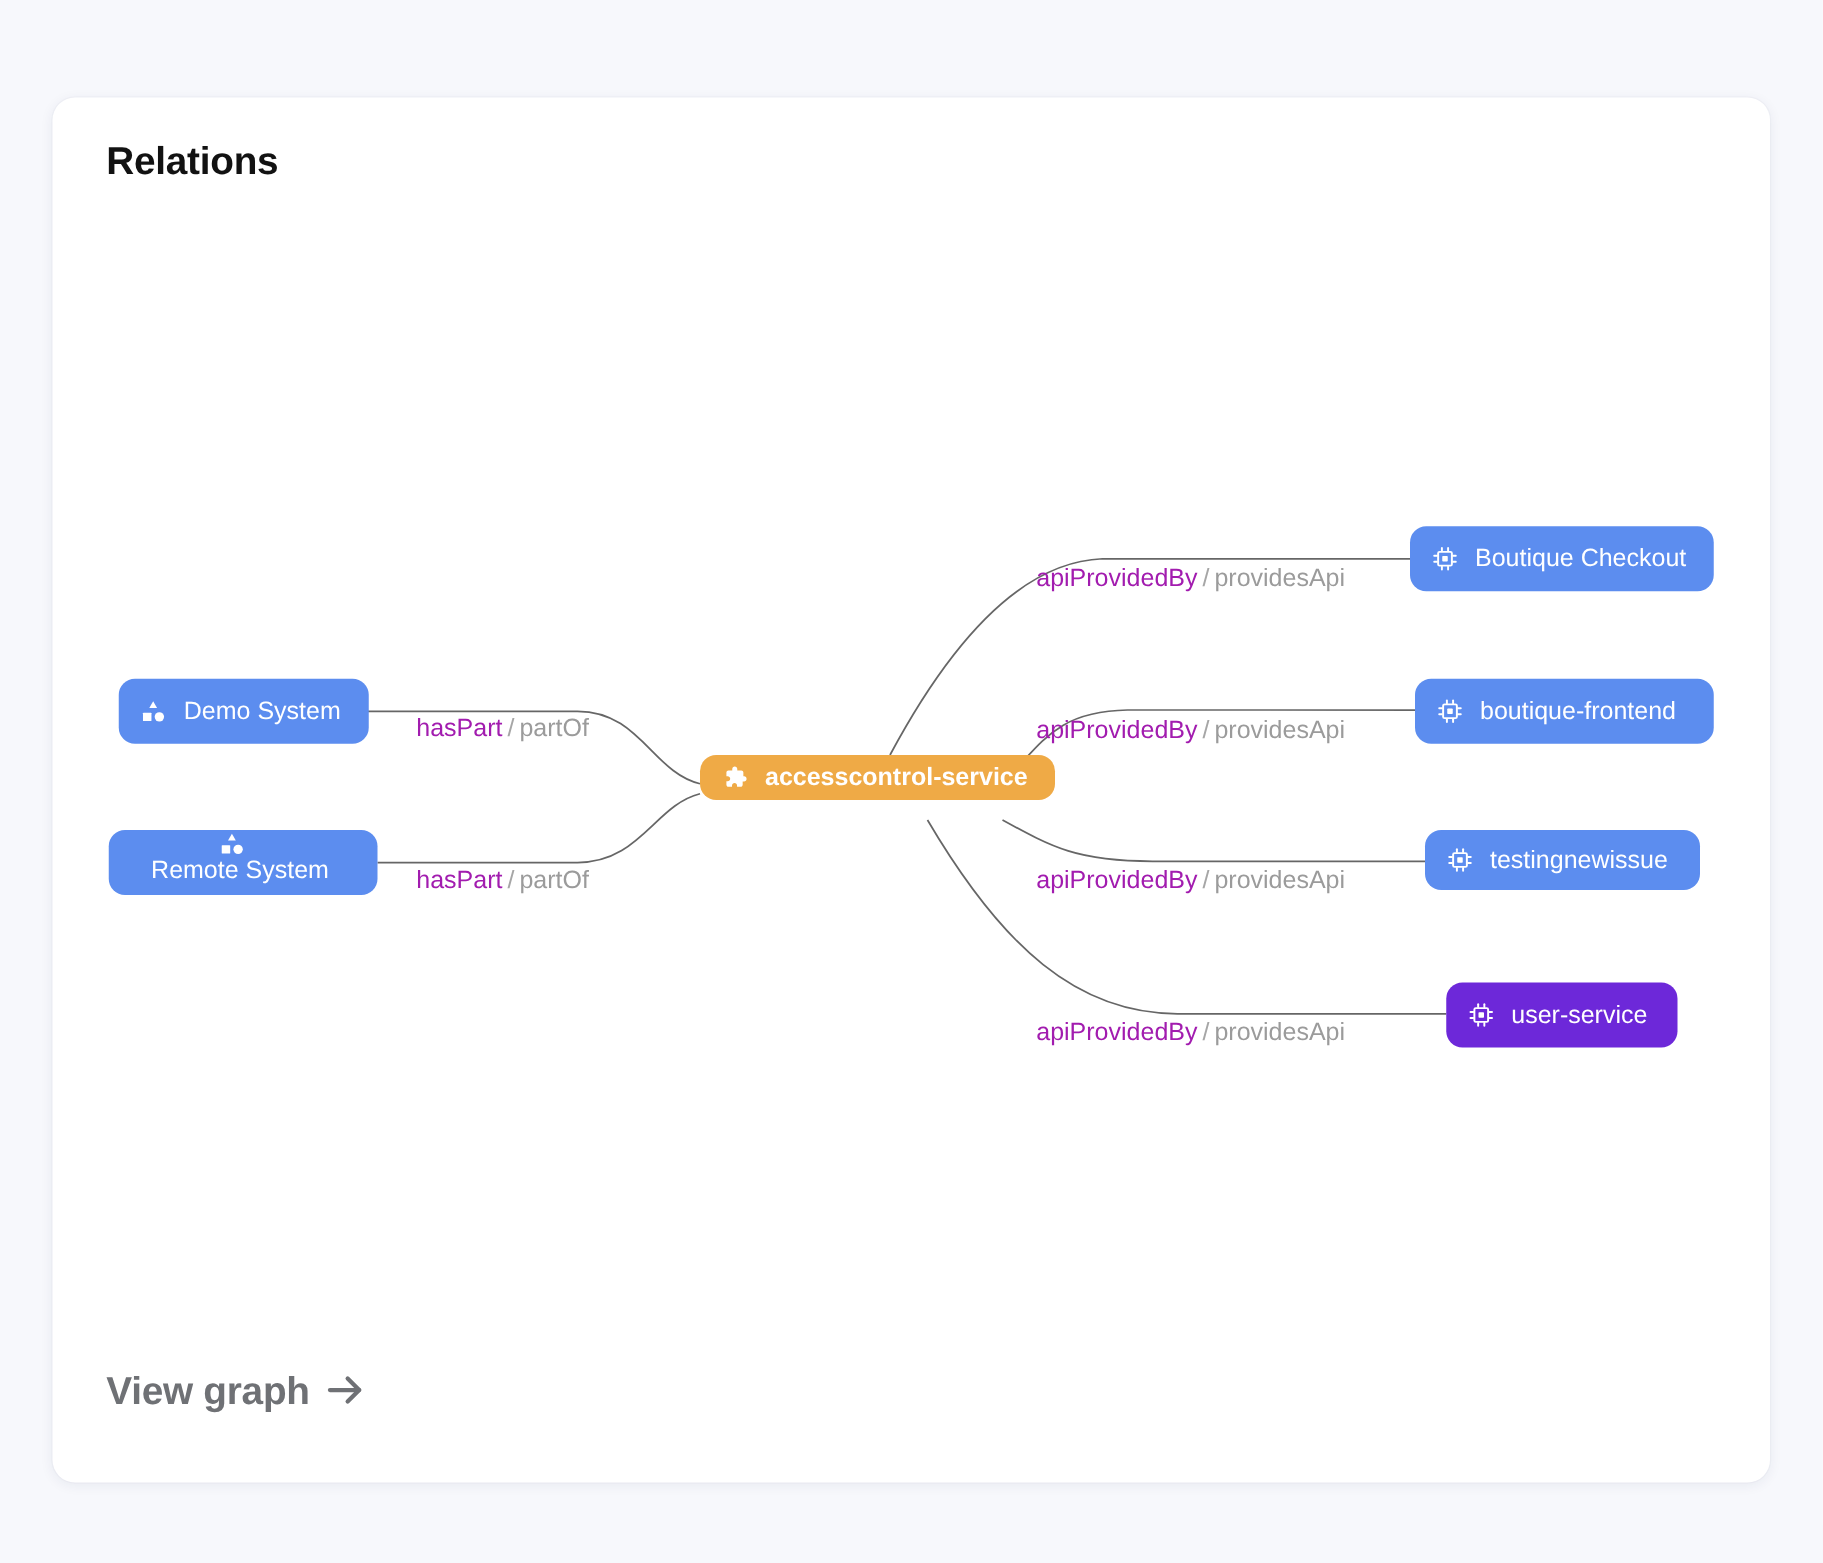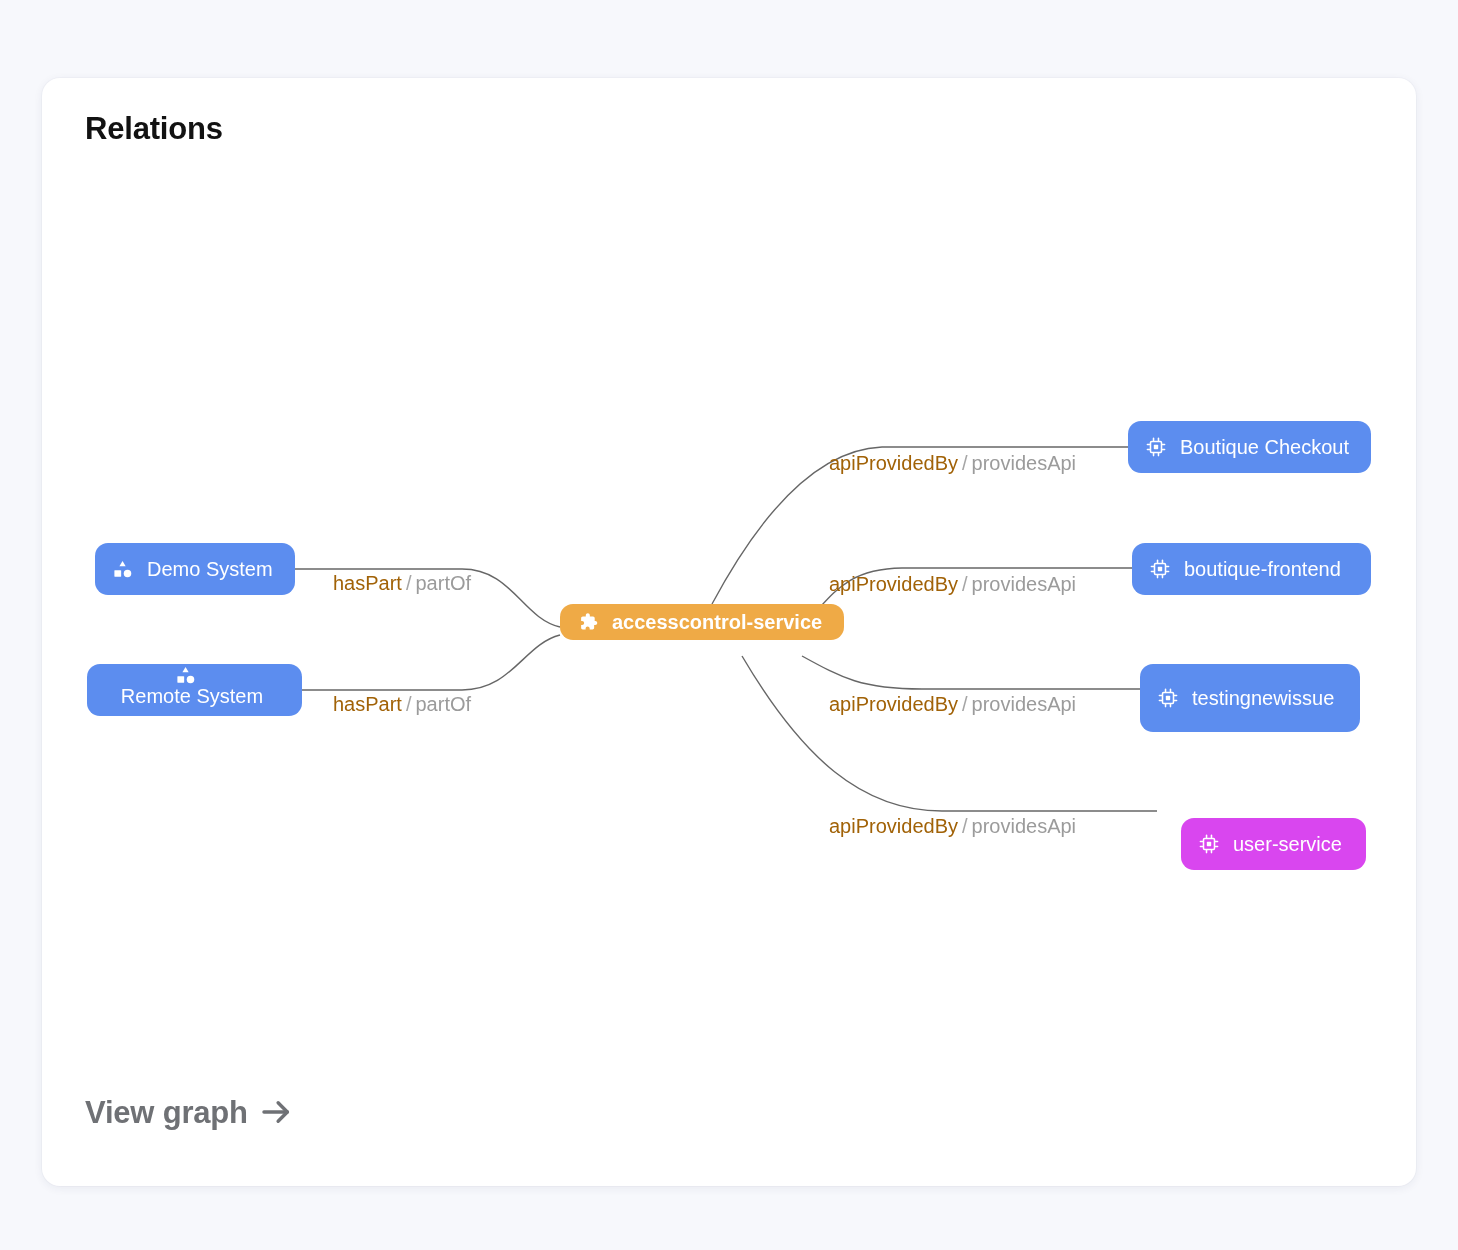--- a/index.html
+++ b/index.html
@@ -104,21 +104,21 @@
   }
 
   
   .edge-label {
     position: absolute;
     font-size: 20px;
     line-height: 1;
     white-space: nowrap;
   }
   .edge-label .fwd {
-    color: #a16207;
+    color: #a21caf;
   }
   .edge-label .sep {
     color: #a6a6a6;
     margin: 0 4px;
   }
   .edge-label .rev {
     color: #9b9b9b;
   }
 
   
@@ -228,38 +228,38 @@
                 <line x1="9.3" y1="19" x2="9.3" y2="21.4"></line>
                 <line x1="14.7" y1="19" x2="14.7" y2="21.4"></line>
                 <line x1="2.6" y1="9.3" x2="5" y2="9.3"></line>
                 <line x1="2.6" y1="14.7" x2="5" y2="14.7"></line>
                 <line x1="19" y1="9.3" x2="21.4" y2="9.3"></line>
                 <line x1="19" y1="14.7" x2="21.4" y2="14.7"></line>
               </svg>
             </span>
             <span class="node-label">boutique-frontend</span>
           </div>
-          <div class="node blue" style="left: 1098px; top: 586px; min-width: 220px; height: 68px; background: rgb(92, 141, 239);">
+          <div class="node blue" style="left: 1098px; top: 586px; min-width: 220px; height: 48px; background: rgb(92, 141, 239);">
             <span class="node-icon">
               <svg width="22" height="22" viewBox="0 0 24 24" fill="none" stroke="#ffffff" stroke-width="1.7" stroke-linecap="round" stroke-linejoin="round">
                 <rect x="6" y="6" width="12" height="12" rx="1.3"></rect>
                 <rect x="9.6" y="9.6" width="4.8" height="4.8" rx="0.7" fill="#ffffff" stroke="none"></rect>
                 <line x1="9.3" y1="2.6" x2="9.3" y2="5"></line>
                 <line x1="14.7" y1="2.6" x2="14.7" y2="5"></line>
                 <line x1="9.3" y1="19" x2="9.3" y2="21.4"></line>
                 <line x1="14.7" y1="19" x2="14.7" y2="21.4"></line>
                 <line x1="2.6" y1="9.3" x2="5" y2="9.3"></line>
                 <line x1="2.6" y1="14.7" x2="5" y2="14.7"></line>
                 <line x1="19" y1="9.3" x2="21.4" y2="9.3"></line>
                 <line x1="19" y1="14.7" x2="21.4" y2="14.7"></line>
               </svg>
             </span>
             <span class="node-label">testingnewissue</span>
           </div>
-          <div class="node blue" style="left: 1115px; top: 740px; min-width: 185px; height: 52px; background: #d946ef; margin-left: 24px;">
+          <div class="node blue" style="left: 1115px; top: 708px; min-width: 185px; height: 52px; background: #6d28d9;">
             <span class="node-icon">
               <svg width="22" height="22" viewBox="0 0 24 24" fill="none" stroke="#ffffff" stroke-width="1.7" stroke-linecap="round" stroke-linejoin="round">
                 <rect x="6" y="6" width="12" height="12" rx="1.3"></rect>
                 <rect x="9.6" y="9.6" width="4.8" height="4.8" rx="0.7" fill="#ffffff" stroke="none"></rect>
                 <line x1="9.3" y1="2.6" x2="9.3" y2="5"></line>
                 <line x1="14.7" y1="2.6" x2="14.7" y2="5"></line>
                 <line x1="9.3" y1="19" x2="9.3" y2="21.4"></line>
                 <line x1="14.7" y1="19" x2="14.7" y2="21.4"></line>
                 <line x1="2.6" y1="9.3" x2="5" y2="9.3"></line>
                 <line x1="2.6" y1="14.7" x2="5" y2="14.7"></line>

